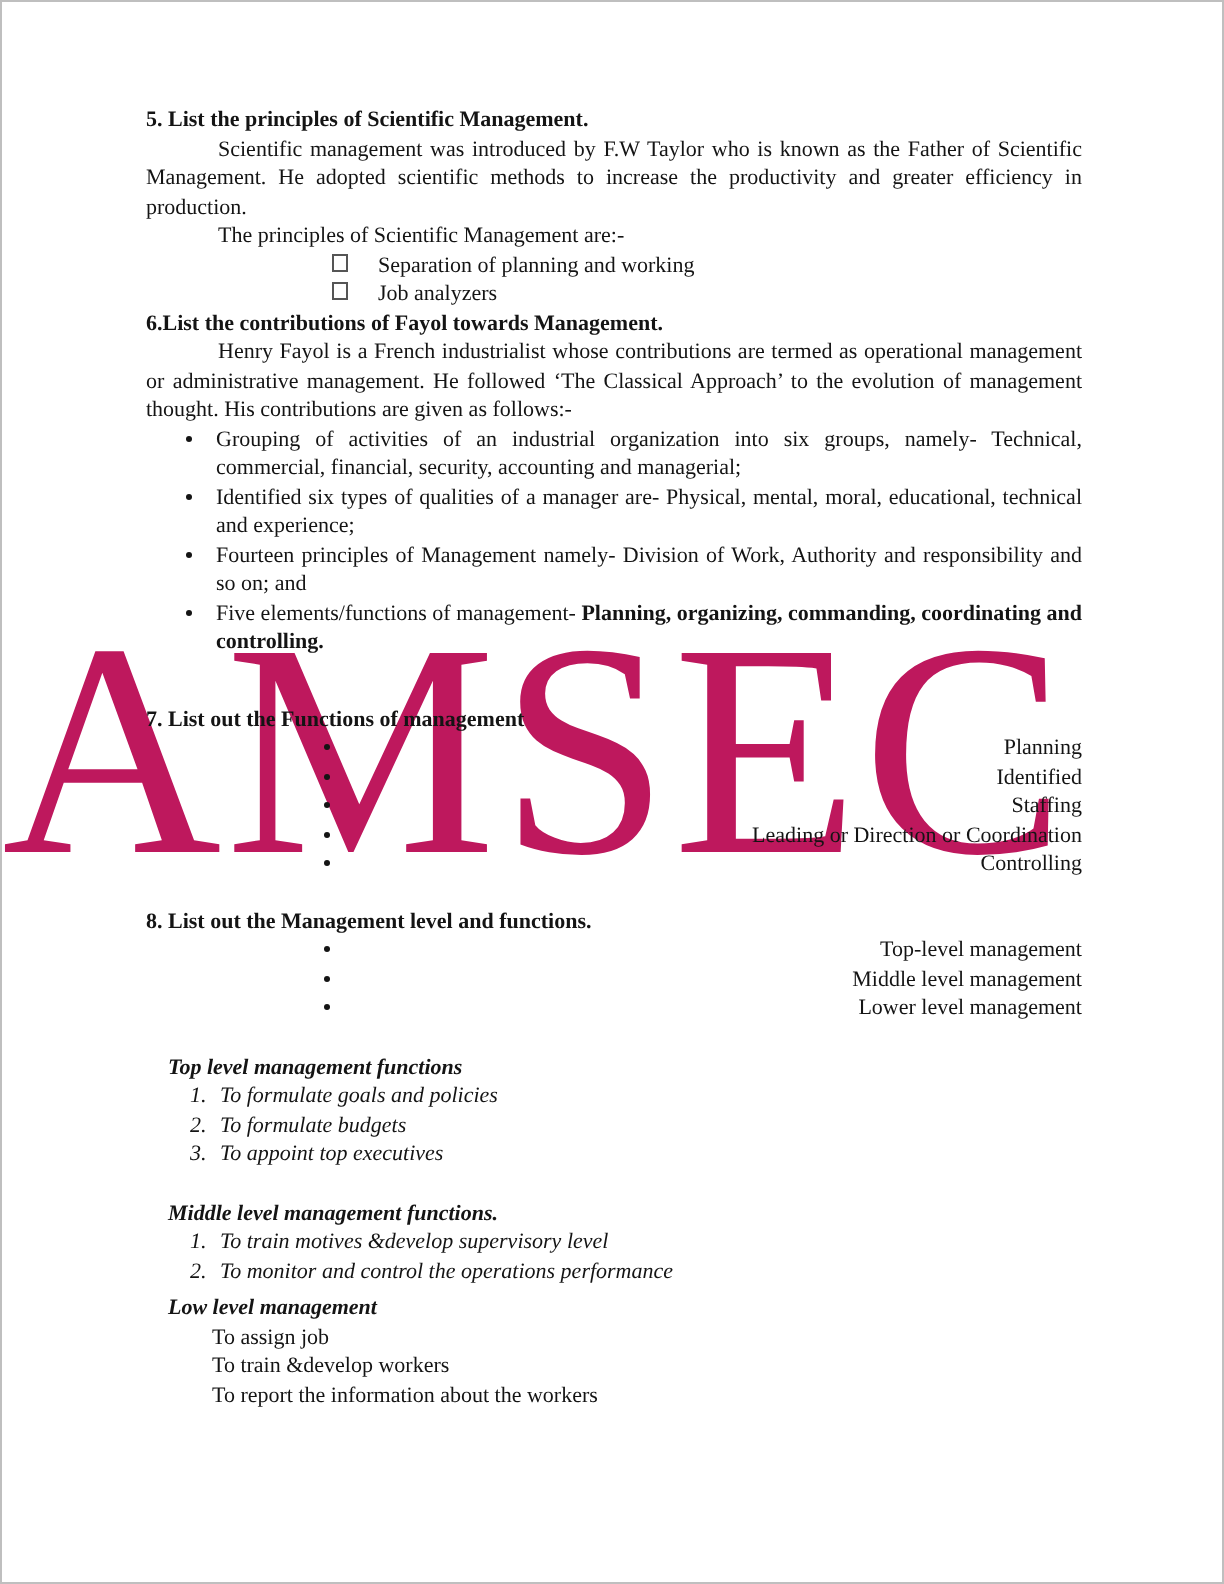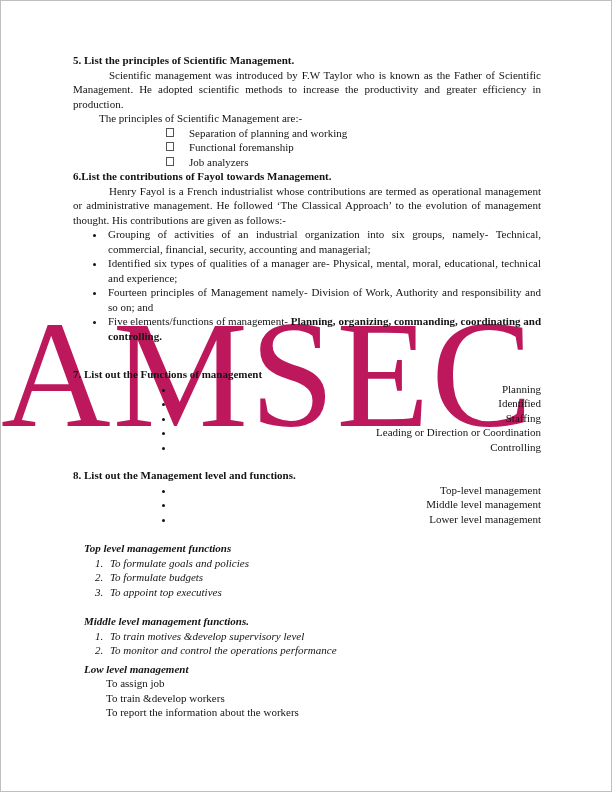--- a/index.html
+++ b/index.html
@@ -34,21 +34,21 @@
   .content {
     position: absolute;
     left: 72px;
     right: 70px;
     top: 52px;
     z-index: 1;
   }
   .h { font-weight: bold; font-family: Liberation Serif, serif; }
   .just { text-align: justify; }
   .indent { text-indent: 36px; }
-  .lead { margin-left: 26px; }
+  .lead { margin-left: 36px; }
   ul.sq { list-style: none; margin-left: 93px; }
   ul.sq li::before {
     content: "";
     display: inline-block;
     width: 6px;
     height: 7px;
     border: 1px solid #555;
     margin-right: 15px;
     vertical-align: 0px;
   }
@@ -85,21 +85,20 @@
   <div class="watermark">AMSEC</div>
 
   <div class="content">
 
     <div>
       <div class="h">5. List the principles of Scientific Management.</div>
       <p class="just indent">Scientific management was introduced by F.W Taylor who is known as the Father of Scientific Management. He adopted scientific methods to increase the productivity and greater efficiency in production.</p>
       <div class="lead">The principles of Scientific Management are:-</div>
       <ul class="sq">
         <li>Separation of planning and working</li>
-        <li>Functional foremanship</li>
         <li>Job analyzers</li>
       </ul>
     </div>
 
     <div>
       <div class="h">6.List the contributions of Fayol towards Management.</div>
       <p class="just indent">Henry Fayol is a French industrialist whose contributions are termed as operational management or administrative management. He followed ‘The Classical Approach’ to the evolution of management thought. His contributions are given as follows:-</p>
       <ul class="disc">
         <li>Grouping of activities of an industrial organization into six groups, namely- Technical, commercial, financial, security, accounting and managerial;</li>
         <li>Identified six types of qualities of a manager are- Physical, mental, moral, educational, technical and experience;</li>

